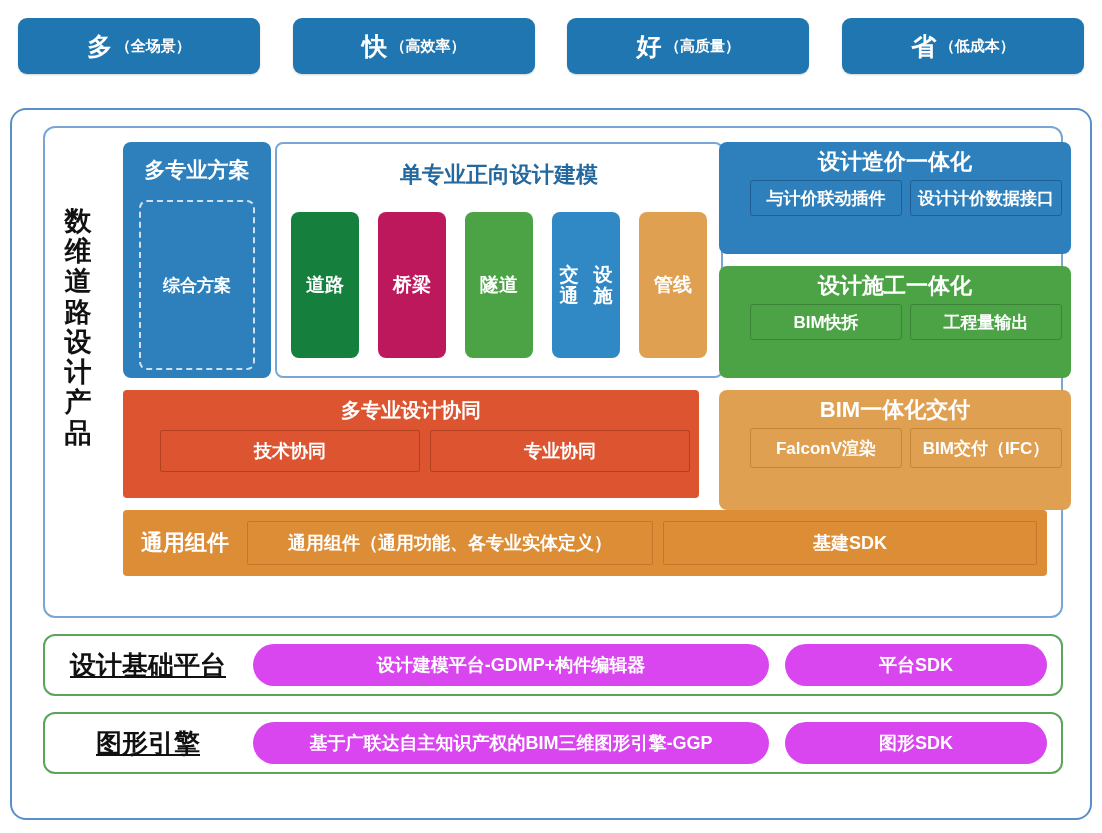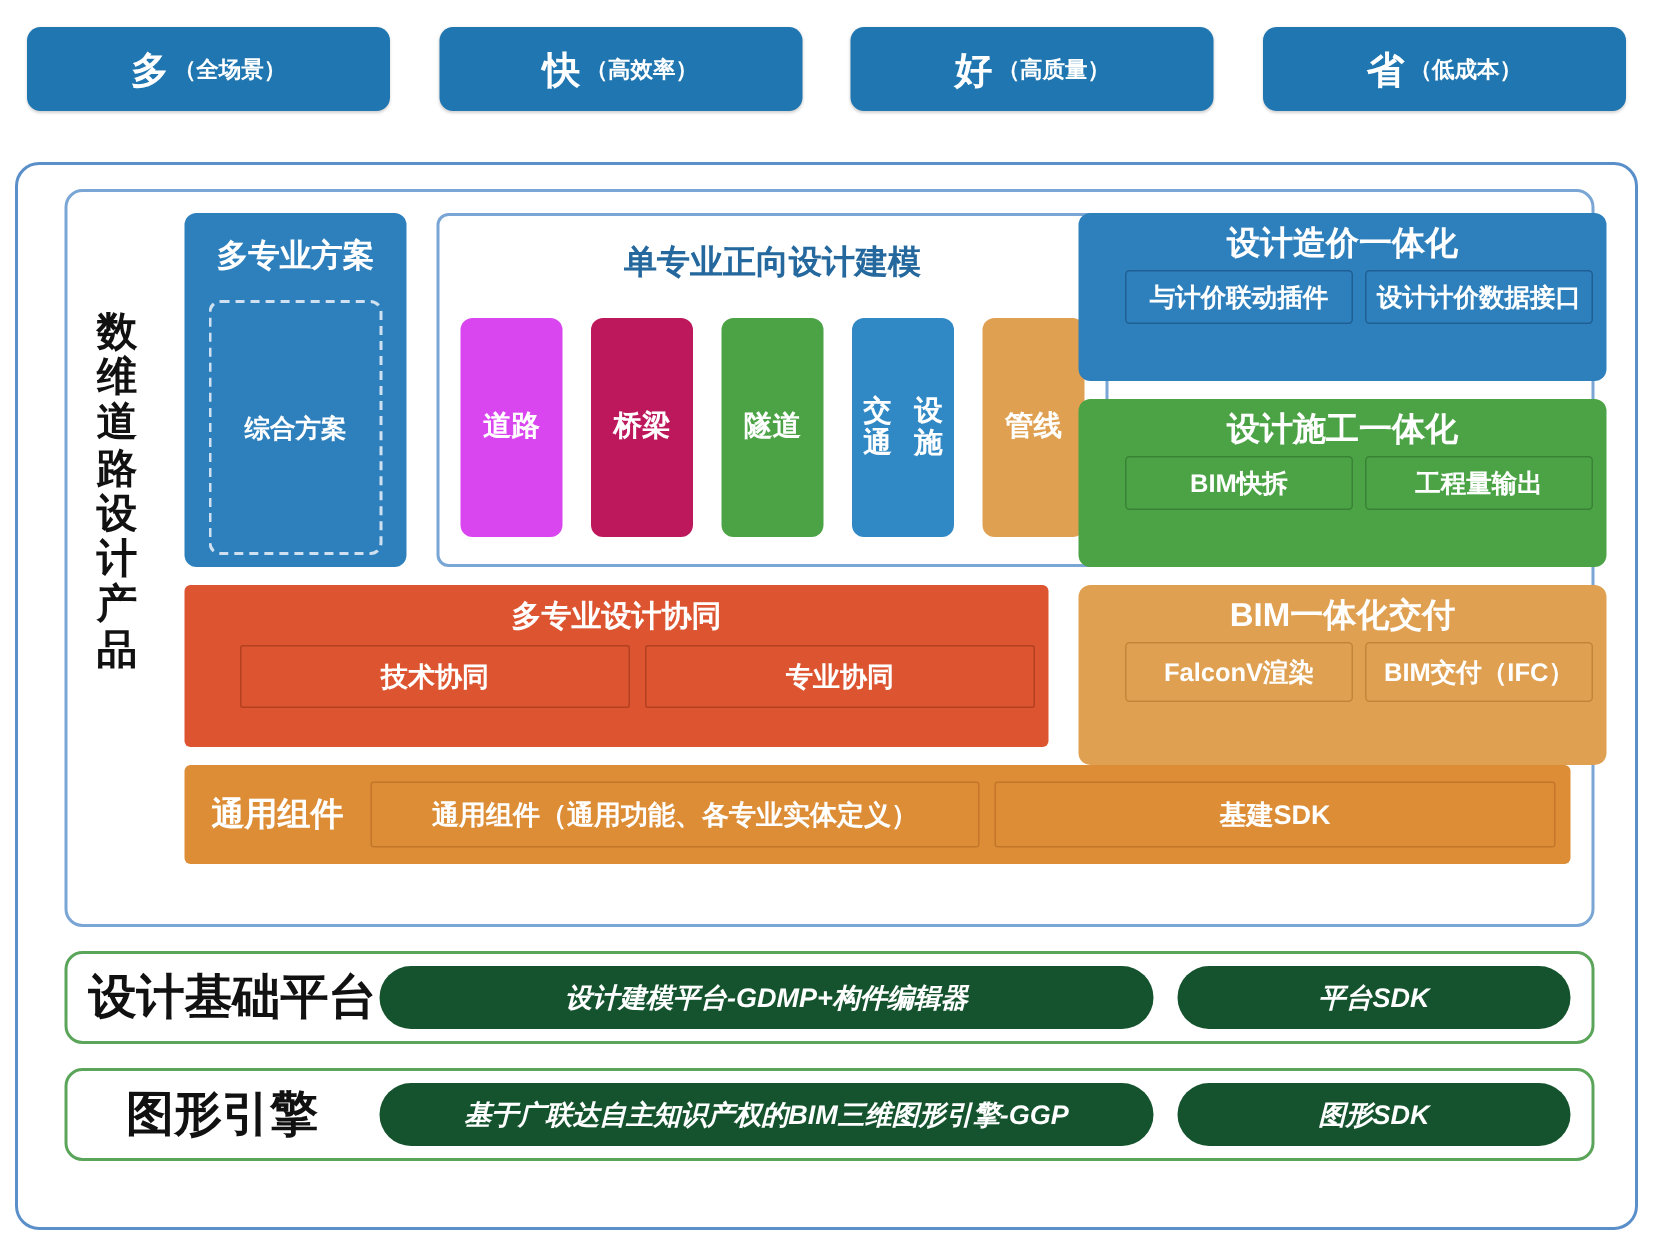--- a/index.html
+++ b/index.html
@@ -58,21 +58,21 @@
     padding-top:14px;box-sizing:border-box;
   }
   .box-multi .title{font-size:21px;font-weight:bold;color:#ffffff;}
   .dashed{
     margin-top:16px;width:112px;height:166px;
     border:2px dashed #cfe0f0;border-radius:8px;
     display:flex;align-items:center;justify-content:center;
     color:#ffffff;font-size:17px;font-weight:bold;
   }
   .box-single{
-    position:absolute;left:168px;top:0;width:448px;height:236px;
+    position:absolute;left:152px;top:0;width:448px;height:236px;
     border:2px solid #7aa6d6;border-radius:8px;box-sizing:border-box;
     background:#ffffff;
   }
   .box-single .title{
     text-align:center;font-size:22px;font-weight:bold;color:#24689e;
     margin-top:16px;
   }
   .disc-row{
     position:absolute;left:14px;right:14px;top:68px;bottom:18px;
     display:flex;justify-content:space-between;
@@ -137,27 +137,28 @@
   .common .cell.wide{width:404px;}
   .common .cell.sdk{flex:1;}
 
   
   .prow{
     position:absolute;left:31px;width:1020px;height:62px;
     border:2px solid #5aa55a;border-radius:12px;box-sizing:border-box;
     background:#ffffff;display:flex;align-items:center;padding:0 14px;gap:16px;
   }
   .prow .plabel{
-    width:178px;text-align:center;font-size:32px;font-weight:bold;color:#111111;
+    width:178px;text-align:center;font-size:26px;font-weight:bold;color:#111111;
     white-space:nowrap;
+    text-decoration:underline;
   }
   .pill{
-    height:42px;background:#14532d;border-radius:21px;
-    display:flex;align-items:center;justify-content:center;
-    color:#ffffff;font-weight:bold;font-size:18px;white-space:nowrap;font-style:italic;
+    height:42px;background:#d946ef;border-radius:21px;
+    display:flex;align-items:center;justify-content:center;
+    color:#ffffff;font-weight:bold;font-size:18px;white-space:nowrap;
   }
   .pill.main{flex:1;}
   .pill.sdk{width:262px;}
 </style>
 </head>
 <body>
 
 <div class="page">
 
   <div class="banner">
@@ -199,21 +200,21 @@
         <div class="row1">
 
           <div class="box-multi">
             <div class="title">多专业方案</div>
             <div class="dashed">综合方案</div>
           </div>
 
           <div class="box-single">
             <div class="title">单专业正向设计建模</div>
             <div class="disc-row" id="disc-row">
-                <div class="disc" style="background: #d946ef;">
+                <div class="disc" style="background: #15803d;">
                   <span style="display: block;">道路</span>
                 </div>
                 <div class="disc" style="background: #be185d;">
                   <span style="display: block;">桥梁</span>
                 </div>
                 <div class="disc" style="background: rgb(75, 163, 70);">
                   <span style="display: block;">隧道</span>
                 </div>
                 <div class="disc" style="background: rgb(48, 136, 196);">
                   <span style="display: block;">交通</span>

